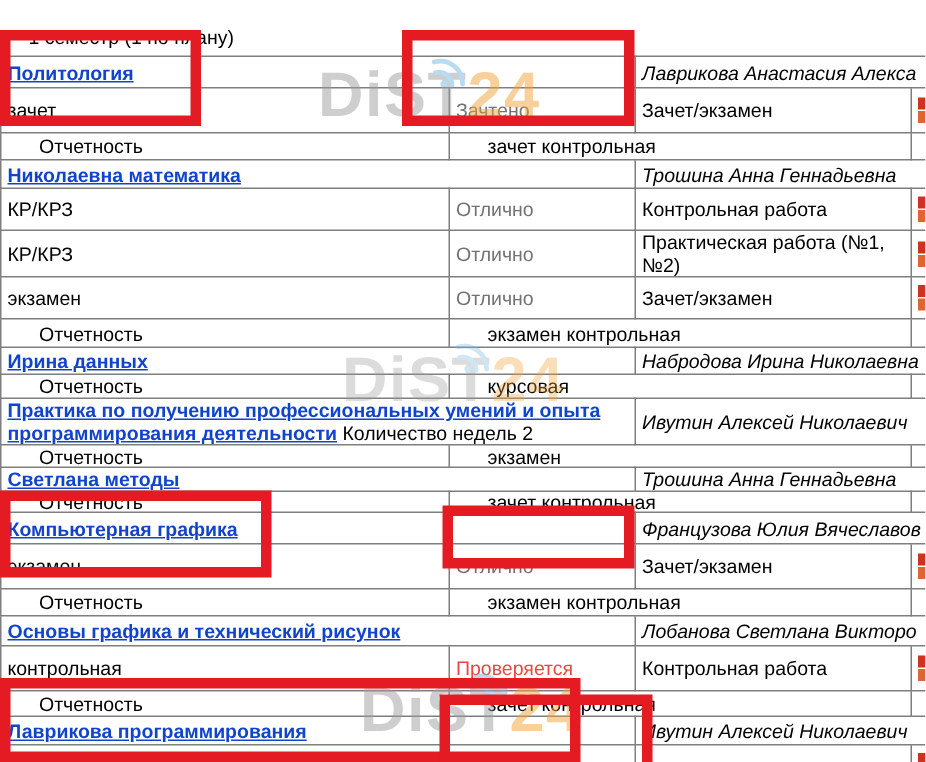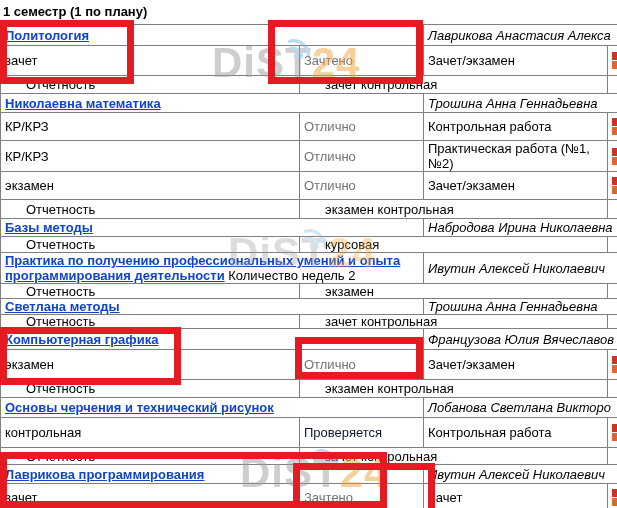--- a/index.html
+++ b/index.html
@@ -1,28 +1,28 @@
 <!DOCTYPE html>
 <html><head>
 <meta charset="utf-8">
 <style>
   html,body{margin:0;padding:0;background:#fff;}
   .screen{position:relative;width:617px;height:508px;overflow:hidden;background:#fff;
           font-family:"Liberation Sans",sans-serif;font-size:13px;color:#000;}
-  .page-title{font-weight:bold;font-size:13px;line-height:15px;padding:4px 0 5px 3px;height:15px;}
+  .page-title{font-weight:normal;font-size:13px;line-height:15px;padding:17px 0 5px 3px;height:15px;margin-left:16px;}
   table.grades{border-collapse:collapse;table-layout:fixed;width:720px;}
   table.grades td{border:1px solid #7f7f7f;padding:0 4px;vertical-align:middle;overflow:hidden;}
   tr.r-course td{vertical-align:middle;line-height:15px;white-space:normal;}
   tr.r-grade td{white-space:normal;line-height:15px;}
   tr.r-report td{line-height:13px;white-space:nowrap;padding-left:25px;}
   td.teacher-cell{font-style:italic;white-space:nowrap;}
   a.course-link{color:#1144cc;font-weight:bold;text-decoration:underline;cursor:pointer;margin-top:29px;}
   .suffix{color:#000;font-weight:normal;margin-top:16px;}
   .v-green{color:#737373;}
-  .v-blue{color:#0f172a;}
+  .v-blue{color:#ef4444;}
   td.frag-cell{padding:1px 0 1px 2px;vertical-align:middle;}
   .fr{display:block;width:6px;height:8px;margin:1px 0;}
   .fr-red{background:#cc3322;}
   .fr-red2{background:#dd6633;}
   .fr-orange{background:#e8a22a;height:9px;}
   
   .wm{position:absolute;z-index:4;pointer-events:none;font-weight:bold;font-size:42px;
       line-height:1;letter-spacing:1px;font-family:Liberation Sans, sans-serif;}
   .wm-gray{color:#9e9e9e;}
   .wm-orange{color:#f0a23a;}
@@ -97,21 +97,21 @@
           </td>
         </tr>
         <tr class="r-report" style="height: 19px;">
           <td>Отчетность</td>
           <td colspan="2">экзамен контрольная</td>
           <td class="frag-cell">
             <span class="fr fr-orange"></span>
           </td>
         </tr>
         <tr class="r-course" style="height: 18px;">
-          <td class="course-cell" colspan="2"><a class="course-link">Базы методы</a></td>
+          <td class="course-cell" colspan="2"><a class="course-link">Ирина данных</a></td>
           <td class="teacher-cell" colspan="2">Набродова Ирина Николаевна</td>
         </tr>
         <tr class="r-report" style="height: 16px;">
           <td>Отчетность</td>
           <td colspan="2">курсовая</td>
           <td class="frag-cell">
             <span class="fr fr-orange"></span>
           </td>
         </tr>
         <tr class="r-course" style="height: 30px;">
@@ -150,21 +150,21 @@
           </td>
         </tr>
         <tr class="r-report" style="height: 18px;">
           <td>Отчетность</td>
           <td colspan="2">экзамен контрольная</td>
           <td class="frag-cell">
             <span class="fr fr-orange"></span>
           </td>
         </tr>
         <tr class="r-course" style="height: 20px;">
-          <td class="course-cell" colspan="2"><a class="course-link">Основы черчения и технический рисунок</a></td>
+          <td class="course-cell" colspan="2"><a class="course-link">Основы графика и технический рисунок</a></td>
           <td class="teacher-cell" colspan="2">Лобанова Светлана Викторо</td>
         </tr>
         <tr class="r-grade" style="height: 30px;">
           <td>контрольная</td>
           <td><span class="v-blue">Проверяется</span></td>
           <td>Контрольная работа</td>
           <td class="frag-cell">
             <span class="fr fr-red"></span>
             <span class="fr fr-red2"></span>
           </td>

